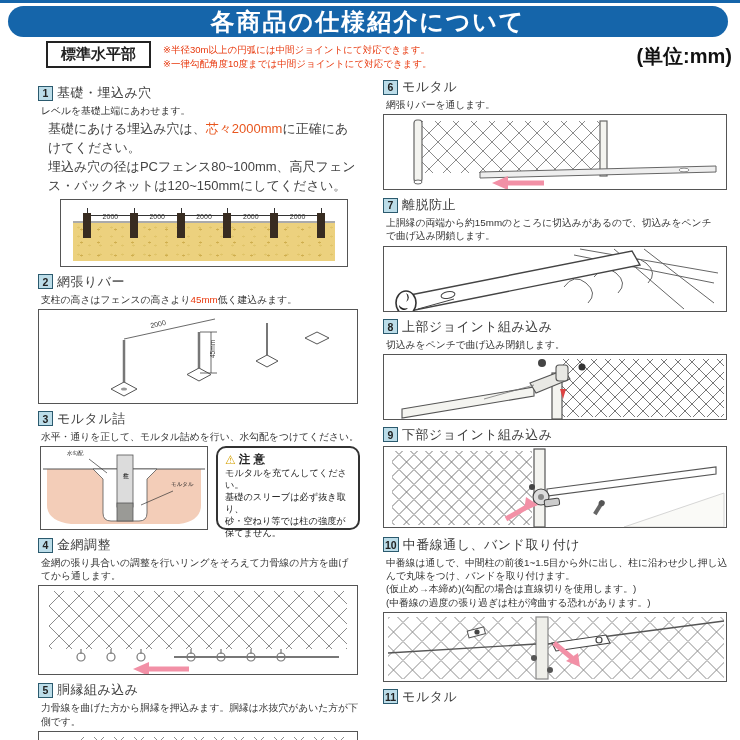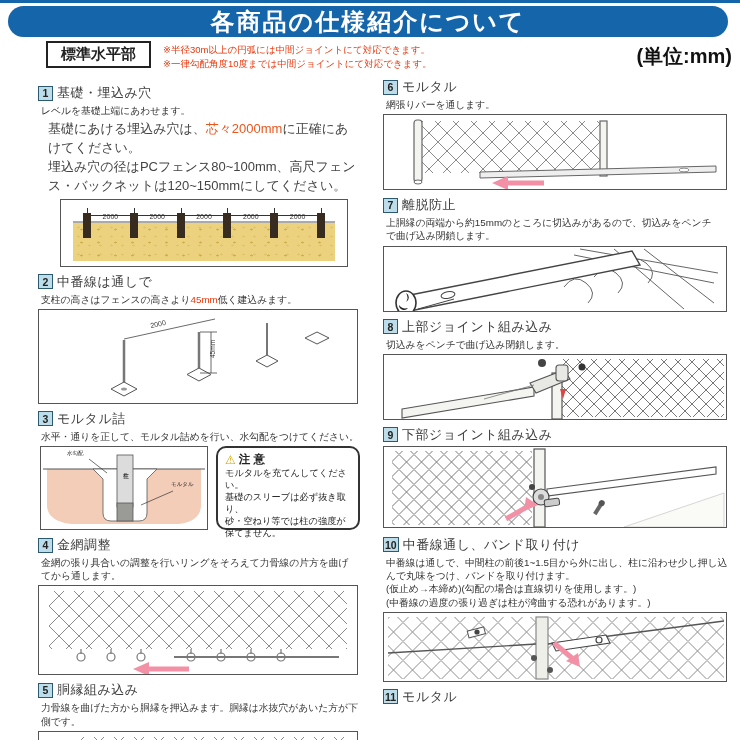--- a/index.html
+++ b/index.html
@@ -102,21 +102,21 @@
           <span class="post1" style="left:calc(14px + (100% - 28px)*0.6 - 4px)"></span>
           <span class="post1" style="left:calc(14px + (100% - 28px)*0.8 - 4px)"></span>
           <span class="post1" style="left:calc(14px + (100% - 28px)*1.0 - 4px)"></span>
         </div>
       </div>
     </div>
 
     <div class="step">
       <div class="step-h">
         <span class="num">2</span>
-        <span class="title">中番線は通しで</span>
+        <span class="title">網張りバー</span>
       </div>
       <div class="lead"><span>支柱の高さはフェンスの高さより</span><span class="hl">45mm</span><span>低く建込みます。</span></div>
       <div class="dia" style="width:320px;height:95px;">
         <svg width="320" height="95" viewBox="0 0 320 95">
           <line x1="85" y1="30" x2="85" y2="77" stroke="#777" stroke-width="2.5"></line>
           <polygon points="85,86 98,79 85,72 72,79" fill="#fff" stroke="#555" stroke-width="1"></polygon>
           <ellipse cx="85" cy="79" rx="3" ry="1.6" fill="#999"></ellipse>
           <line x1="160" y1="22" x2="160" y2="63" stroke="#777" stroke-width="2.5"></line>
           <polygon points="160,71 172,64.5 160,58 148,64.5" fill="#fff" stroke="#555" stroke-width="1"></polygon>
           <line x1="228" y1="13" x2="228" y2="50" stroke="#777" stroke-width="2"></line>

